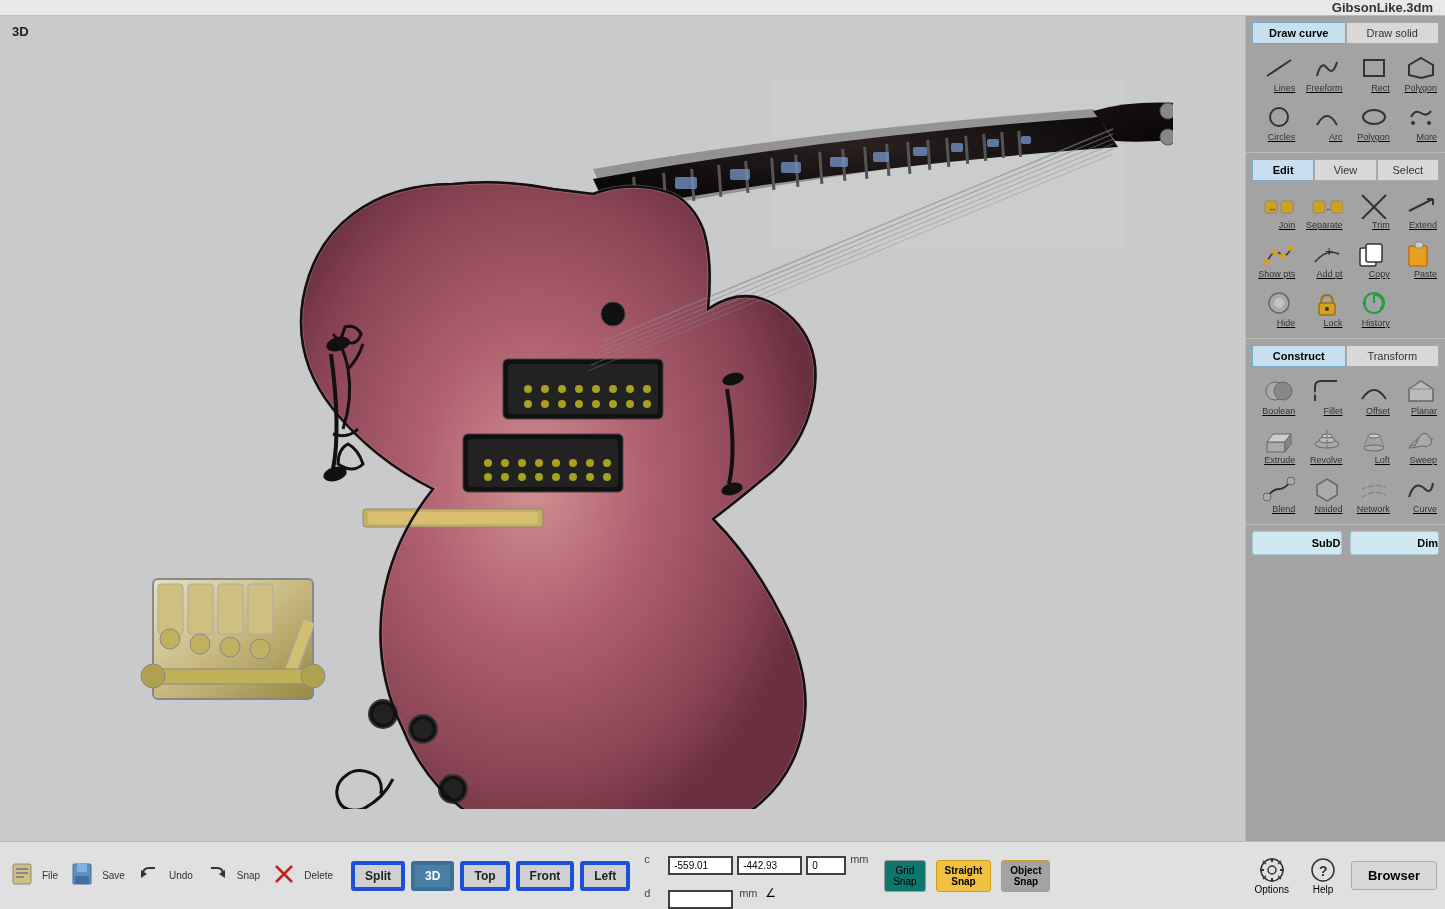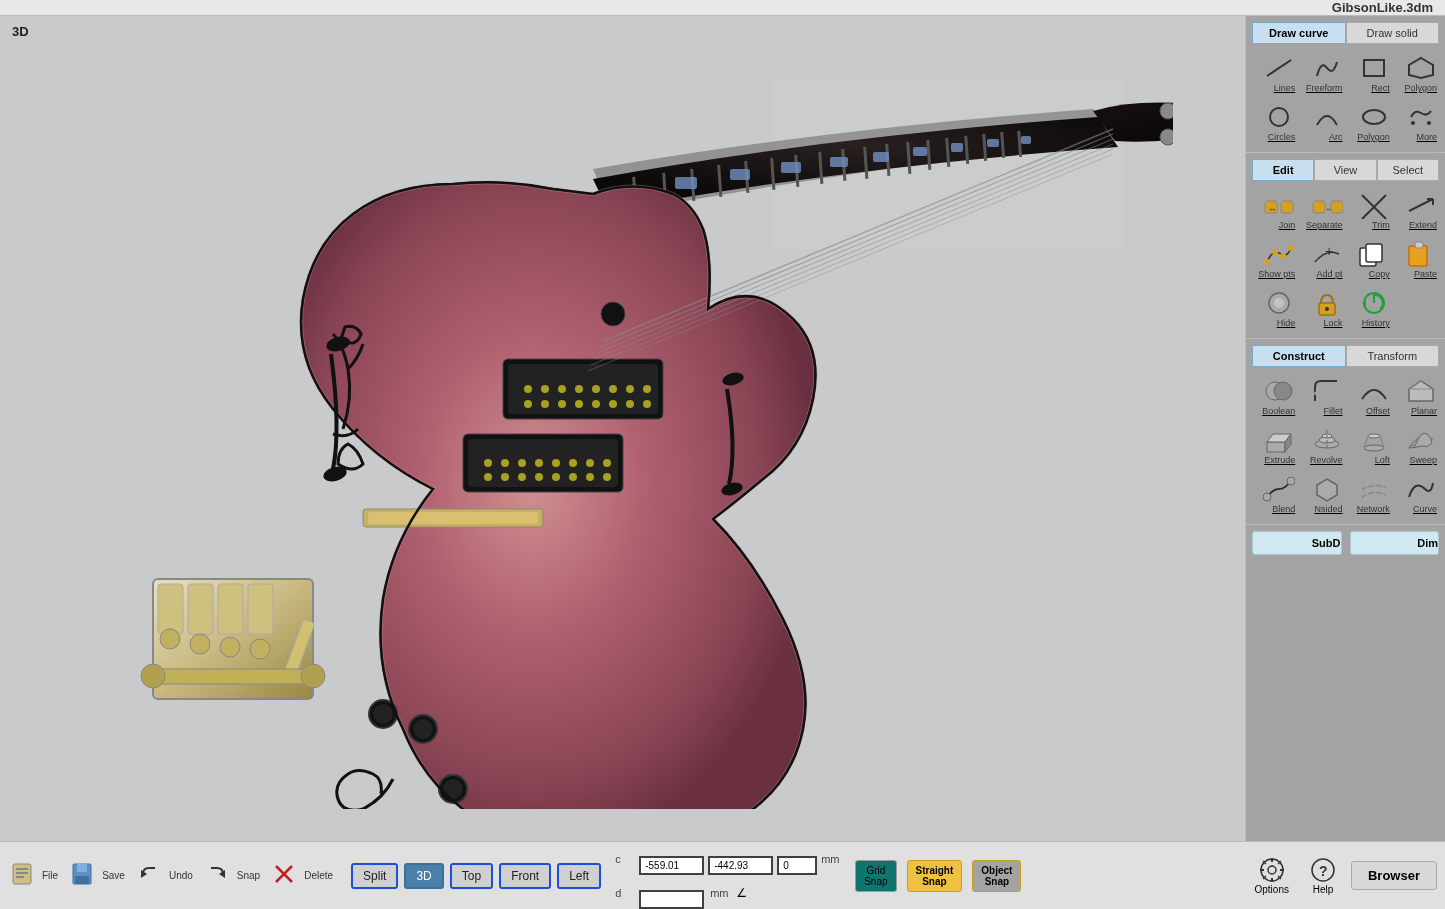--- a/index.html
+++ b/index.html
@@ -126,25 +126,26 @@
       border-top: 1px solid #bbb;
       display: flex;
       align-items: center;
       padding: 0 8px;
       gap: 6px;
     }
 
     .bottom-btn {
       padding: 4px 10px;
       background: #d0d0d0;
-      border: 2px solid #1d4ed8;
+      border: 4px solid #1d4ed8;
       border-radius: 3px;
       cursor: pointer;
       font-size: 12px;
       color: #222;
+      font-weight: bold;
     }
 
     .bottom-btn.active {
       background: #4a7fa8;
       color: white;
       border-color: #3a6f98;
     }
 
     .coord-area {
       display: flex;

